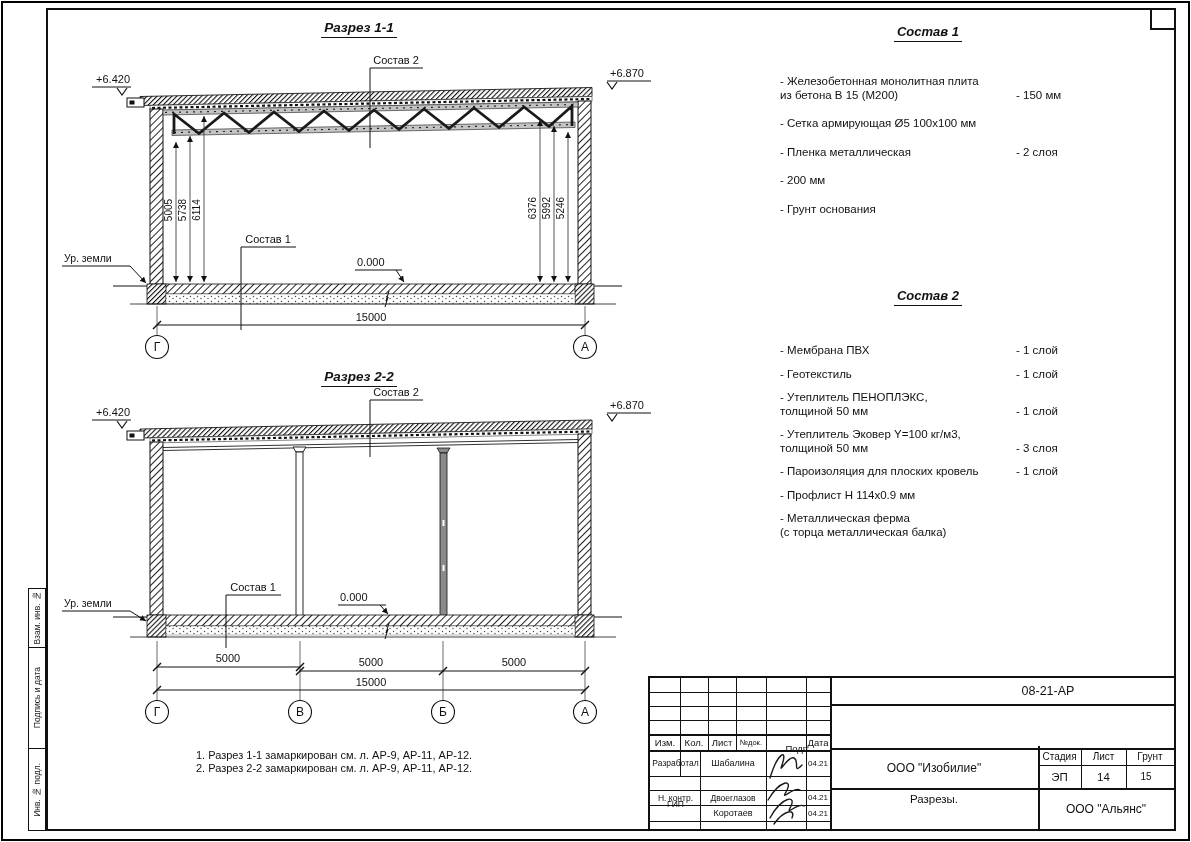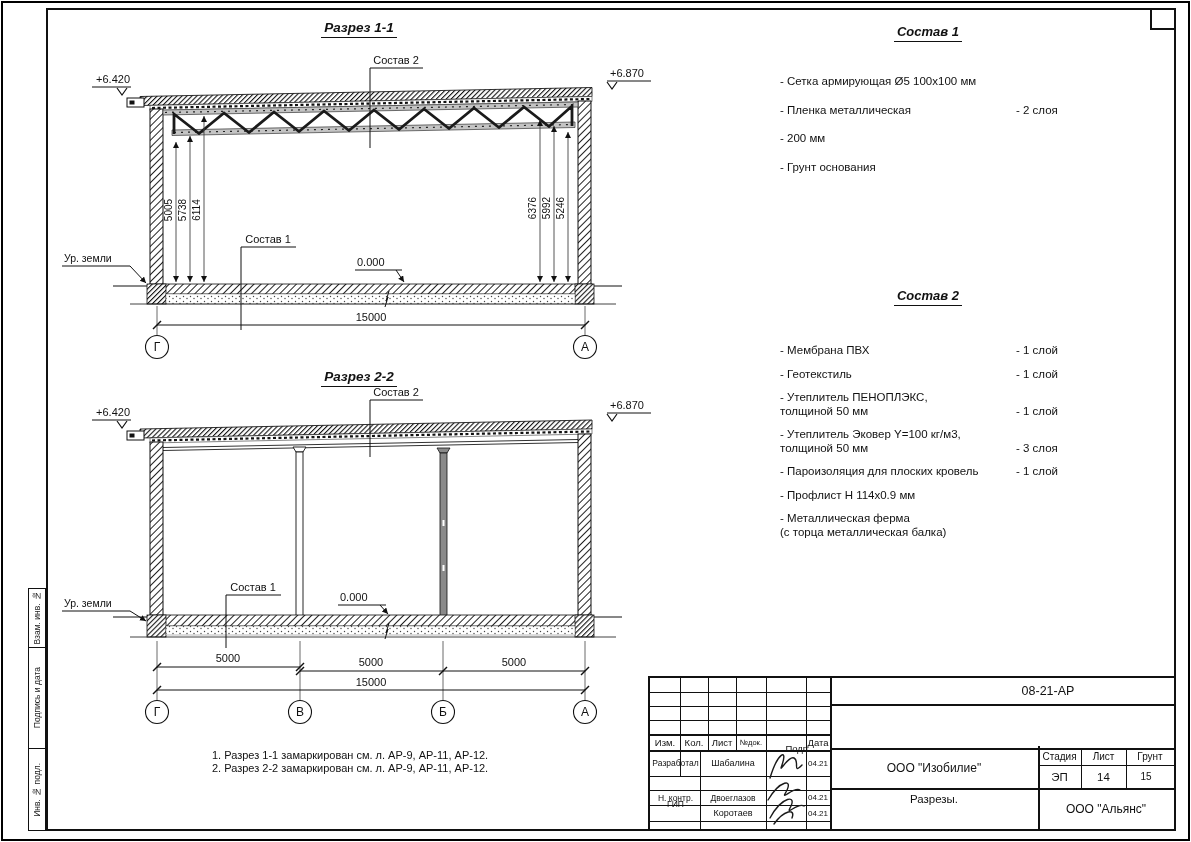--- a/index.html
+++ b/index.html
@@ -16,21 +16,21 @@
   .sostav{position:absolute;left:780px;width:296px;}
   .sostav-h{text-align:center;font-style:italic;font-weight:bold;font-size:13px;}
   .sostav-h span{display:inline-block;border-bottom:1.3px solid #111;padding:0 3px 2px;}
   .sostav .items{font-size:11.5px;line-height:13.5px;}
   .item{display:flex;align-items:flex-end;}
   .item-lines{width:236px;}
   .item-lines div:empty{display:none;}
   .item-value{width:60px;}
   .s1 .item{margin-bottom:15px;}
   .s2 .item{margin-bottom:10px;}
-  .notes{position:absolute;left:196px;top:749px;font-size:11px;line-height:13px;margin-left:16px;}
+  .notes{position:absolute;left:196px;top:749px;font-size:11px;line-height:13px;}
   
   .tb{position:absolute;left:648px;top:676px;width:528px;height:155px;border:2px solid #111;box-sizing:border-box;background:#fff;}
   .hl{position:absolute;height:1px;background:#111;}
   .vl{position:absolute;width:1px;background:#111;}
   .hl2{position:absolute;height:2px;background:#111;}
   .vl2{position:absolute;width:2px;background:#111;}
   .tbl{position:absolute;display:flex;align-items:center;justify-content:center;text-align:center;}
   svg text{font-family:"Liberation Sans",sans-serif;fill:#111;}
   .t11{font-size:11px;} .t105{font-size:10.5px;} .t10{font-size:10px;} .taxis{font-size:12px;}
   .drawing{position:absolute;left:0;top:0;}
@@ -254,20 +254,27 @@
   </div>
   <div class="sect-title" style="left:297px;top:369px;">
     <span>Разрез 2-2</span>
   </div>
 
   <div class="sostav s1" style="top:24px;">
     <div class="sostav-h" style="margin-bottom:33px;"><span>Состав 1</span></div>
     <div class="items">
       <div class="item">
         <div class="item-lines">
+            <div>- Железобетонная монолитная плита</div>
+            <div>из бетона В 15 (М200)</div>
+          </div>
+        <div class="item-value">- 150 мм</div>
+      </div>
+      <div class="item">
+        <div class="item-lines">
             <div>- Сетка армирующая Ø5 100x100 мм</div>
           </div>
         <div class="item-value"></div>
       </div>
       <div class="item">
         <div class="item-lines">
             <div>- Пленка металлическая</div>
           </div>
         <div class="item-value">- 2 слоя</div>
       </div>

